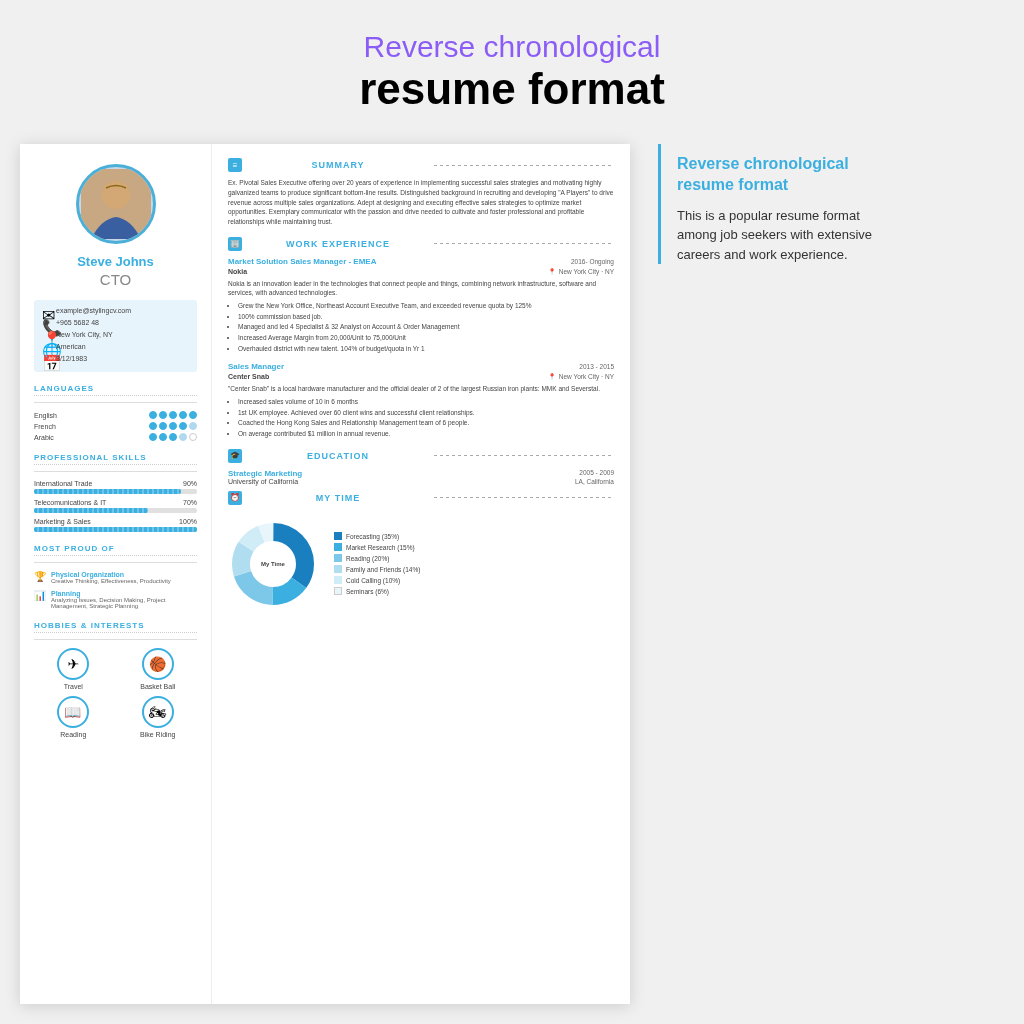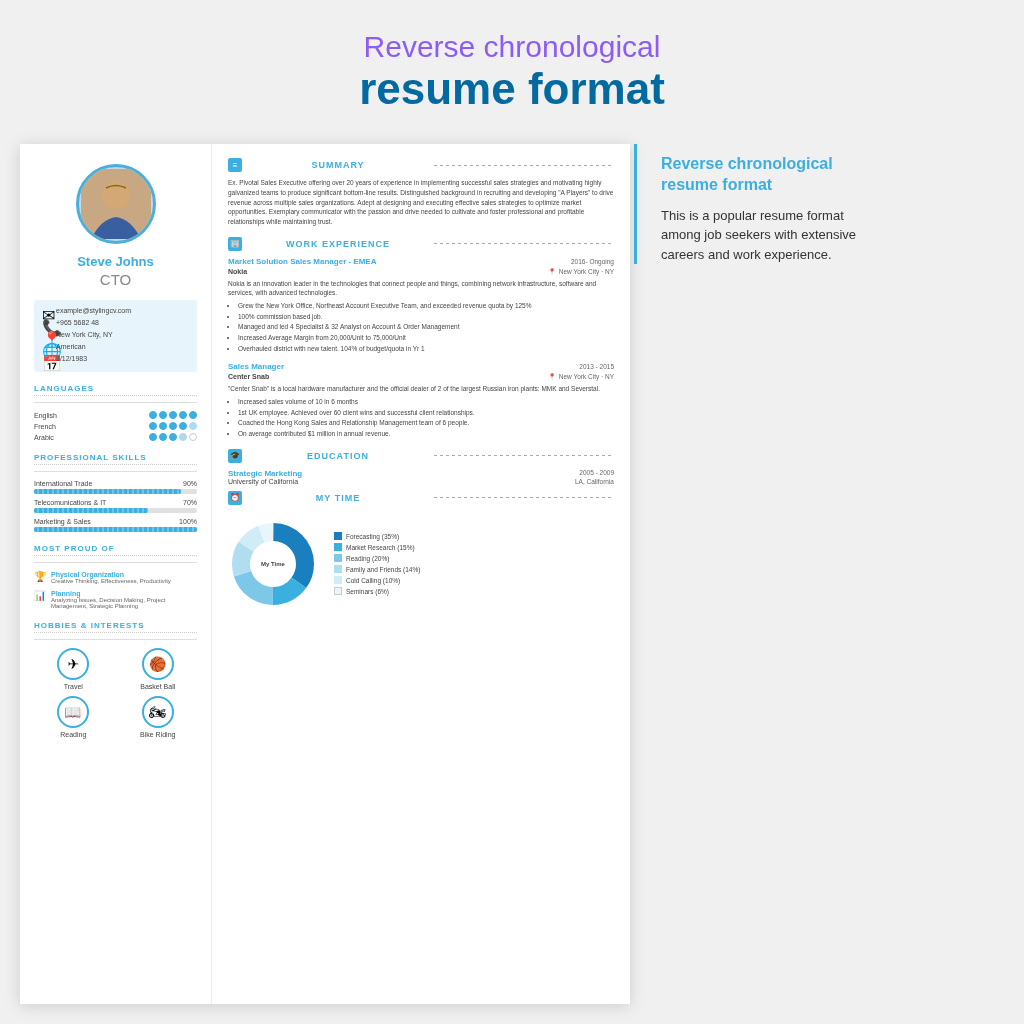--- a/index.html
+++ b/index.html
@@ -19,21 +19,21 @@
     }
     .page-title-line1 {
       font-size: 30px;
       font-weight: 300;
       color: #8b5cf6;
       display: block;
     }
     .page-title-line2 {
       font-size: 44px;
       font-weight: 800;
-      color: #0369a1;
+      color: #000000;
       display: block;
     }
     .main-container {
       display: flex;
       width: 100%;
       gap: 0;
       align-items: flex-start;
     }
     
     .resume-card {
@@ -355,22 +355,22 @@
     .donut-legend { display: flex; flex-direction: column; gap: 3px; }
     .legend-item { display: flex; align-items: center; gap: 4px; }
     .legend-color {
       width: 8px;
       height: 8px;
       flex-shrink: 0;
     }
     .legend-text { font-size: 6.5px; color: #444; }
     
     .side-note {
-      margin-left: 4px;
-      padding-left: 24px;
+      margin-left: 28px;
+      padding-left: 16px;
       border-left: 3px solid #3aafe0;
       max-width: 240px;
       padding-top: 10px;
     }
     .side-note-title {
       font-size: 16px;
       font-weight: 700;
       color: #3aafe0;
       line-height: 1.3;
       margin-bottom: 10px;

